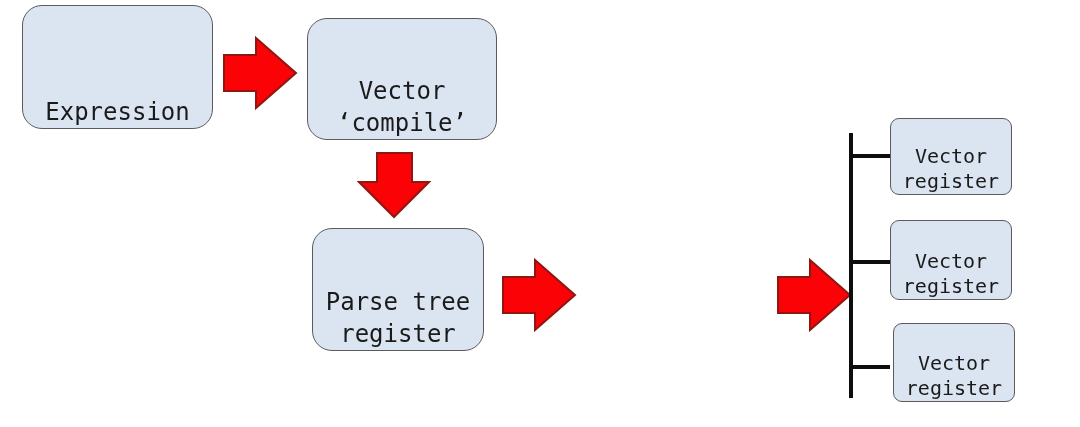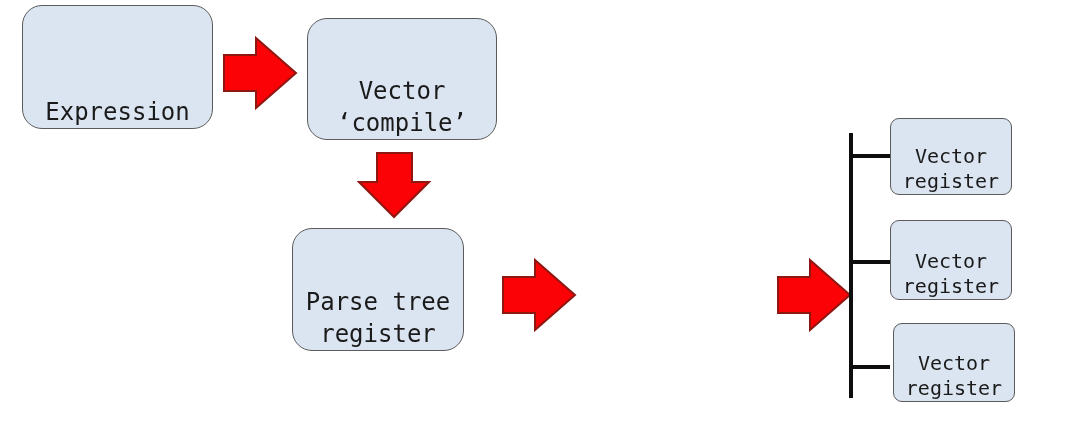--- a/index.html
+++ b/index.html
@@ -42,21 +42,21 @@
   .node.small {
     border-radius: 9px;
     font-size: 20px;
     line-height: 25px;
   }
   .lbl { display: block; white-space: pre; }
 
   
   .b-expression { left: 22px;  top: 5px;   width: 191px; height: 124px; }
   .b-python     { left: 307px; top: 18px;  width: 190px; height: 122px; }
-  .b-parse      { left: 292px; top: 228px; width: 172px; height: 123px; }
+  .b-parse      { left: 312px; top: 228px; width: 172px; height: 123px; }
   .b-bytecode   { left: 583px; top: 227px; width: 187px; height: 125px; }
 
   
   .b-vr1 { left: 890px; top: 118px; width: 122px; height: 77px; }
   .b-vr2 { left: 890px; top: 220px; width: 122px; height: 80px; }
   .b-vr3 { left: 893px; top: 323px; width: 122px; height: 79px; }
 
   
   .arrow { position: absolute; display: block; }
   .arrow polygon {

